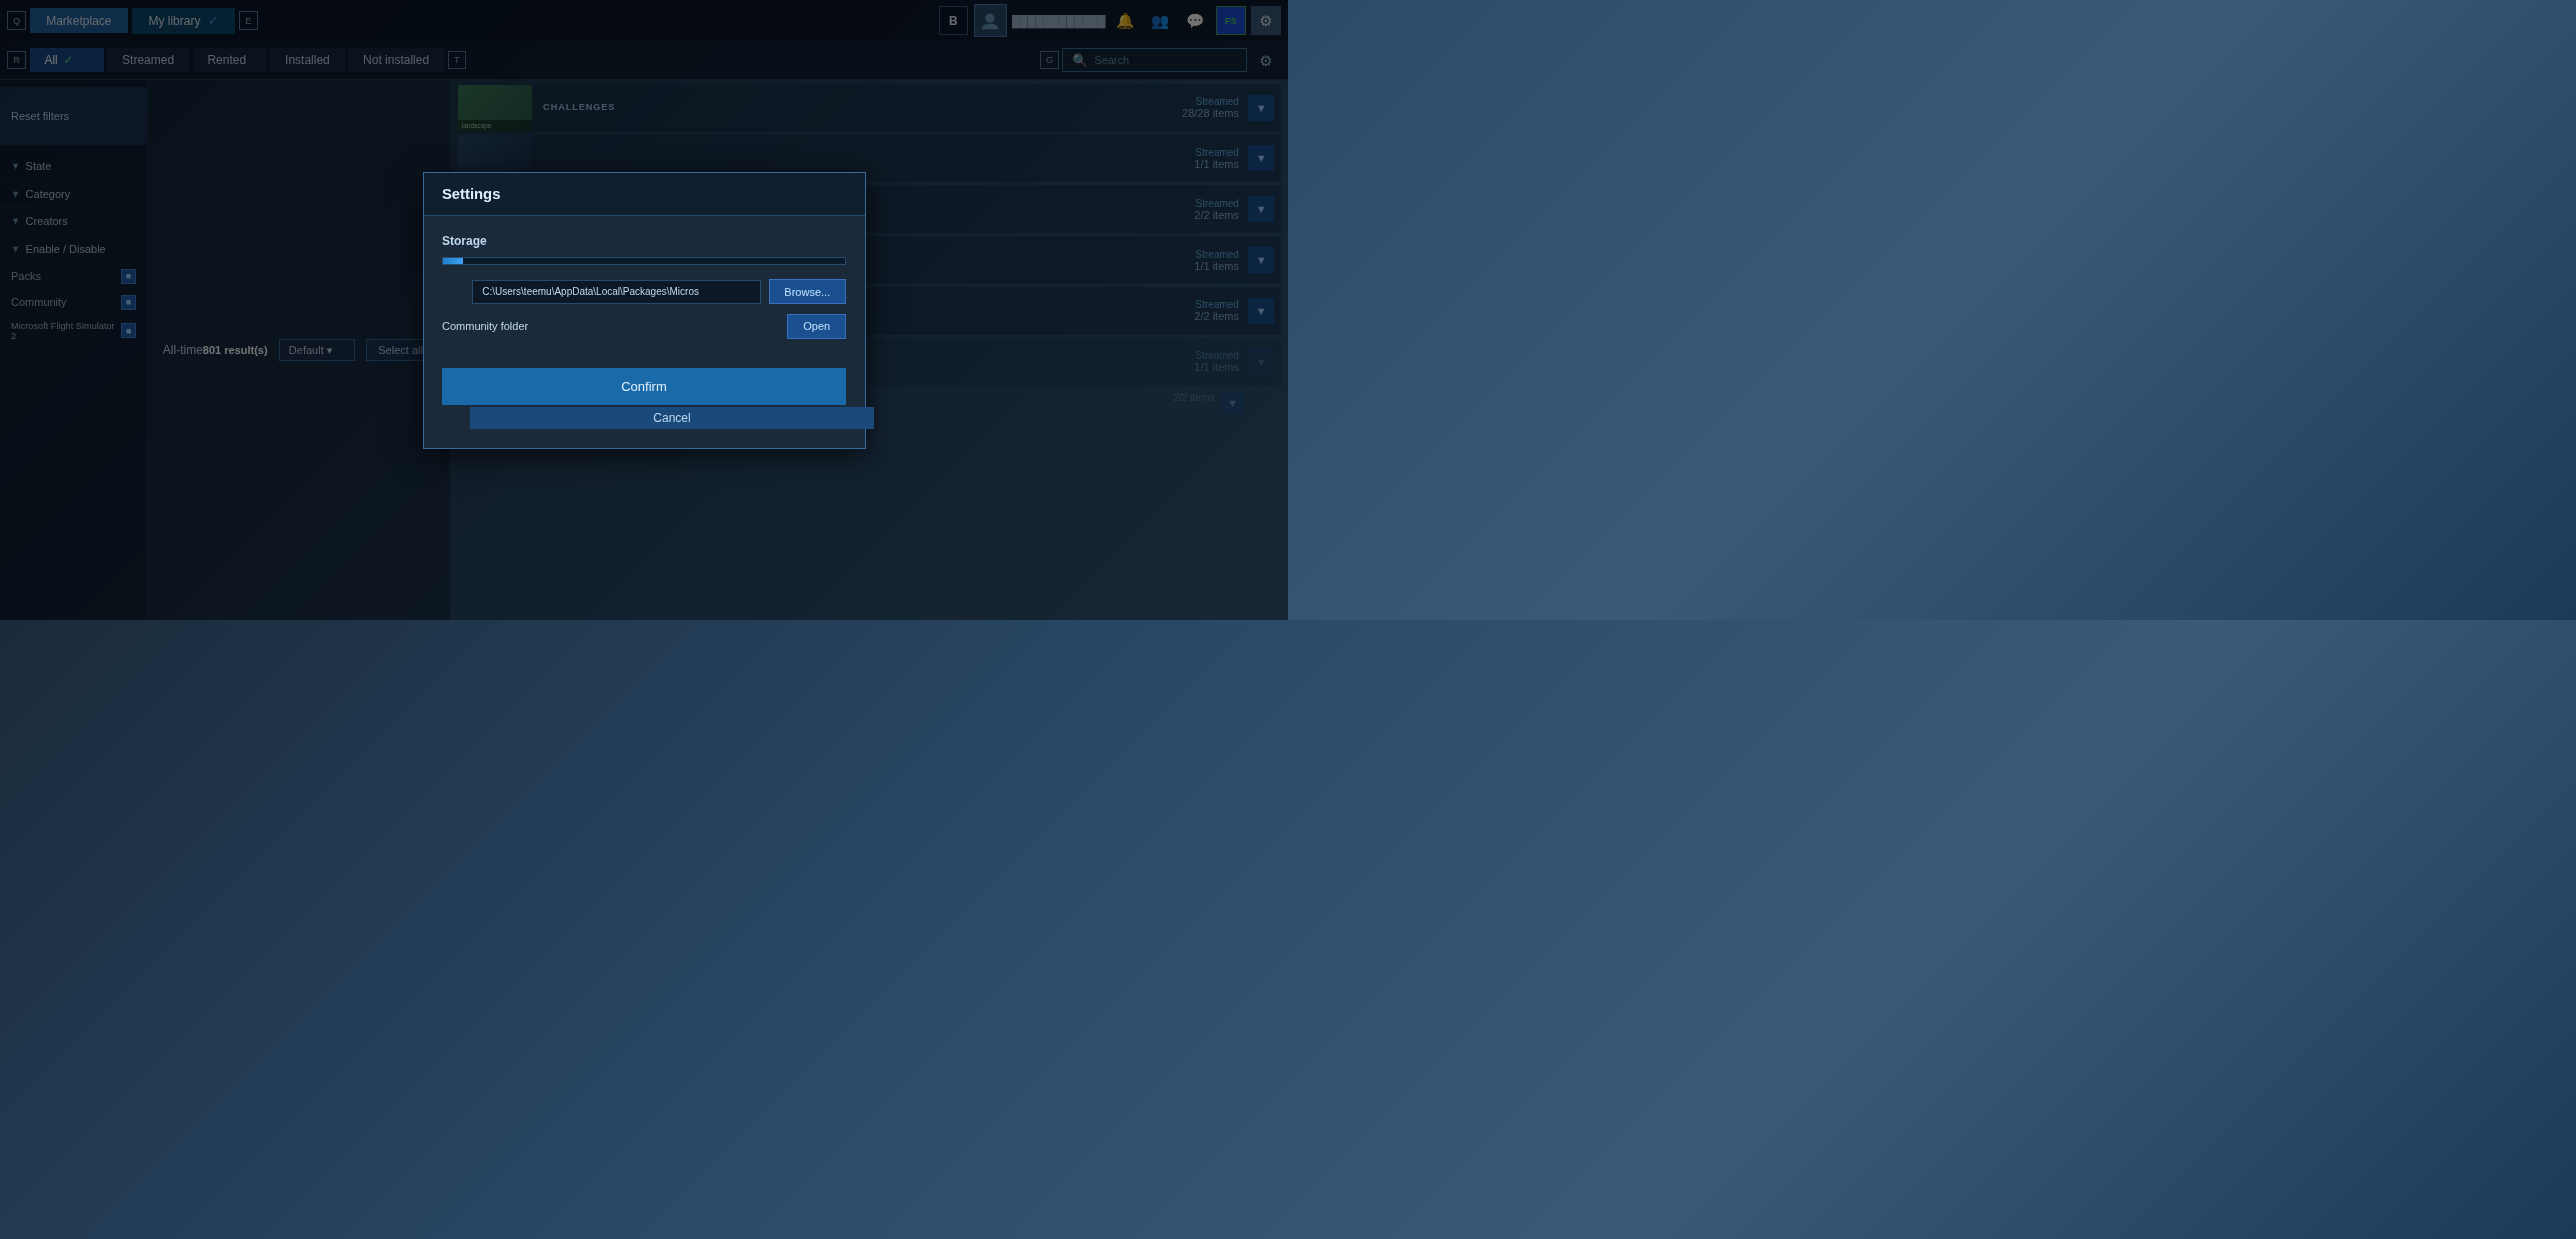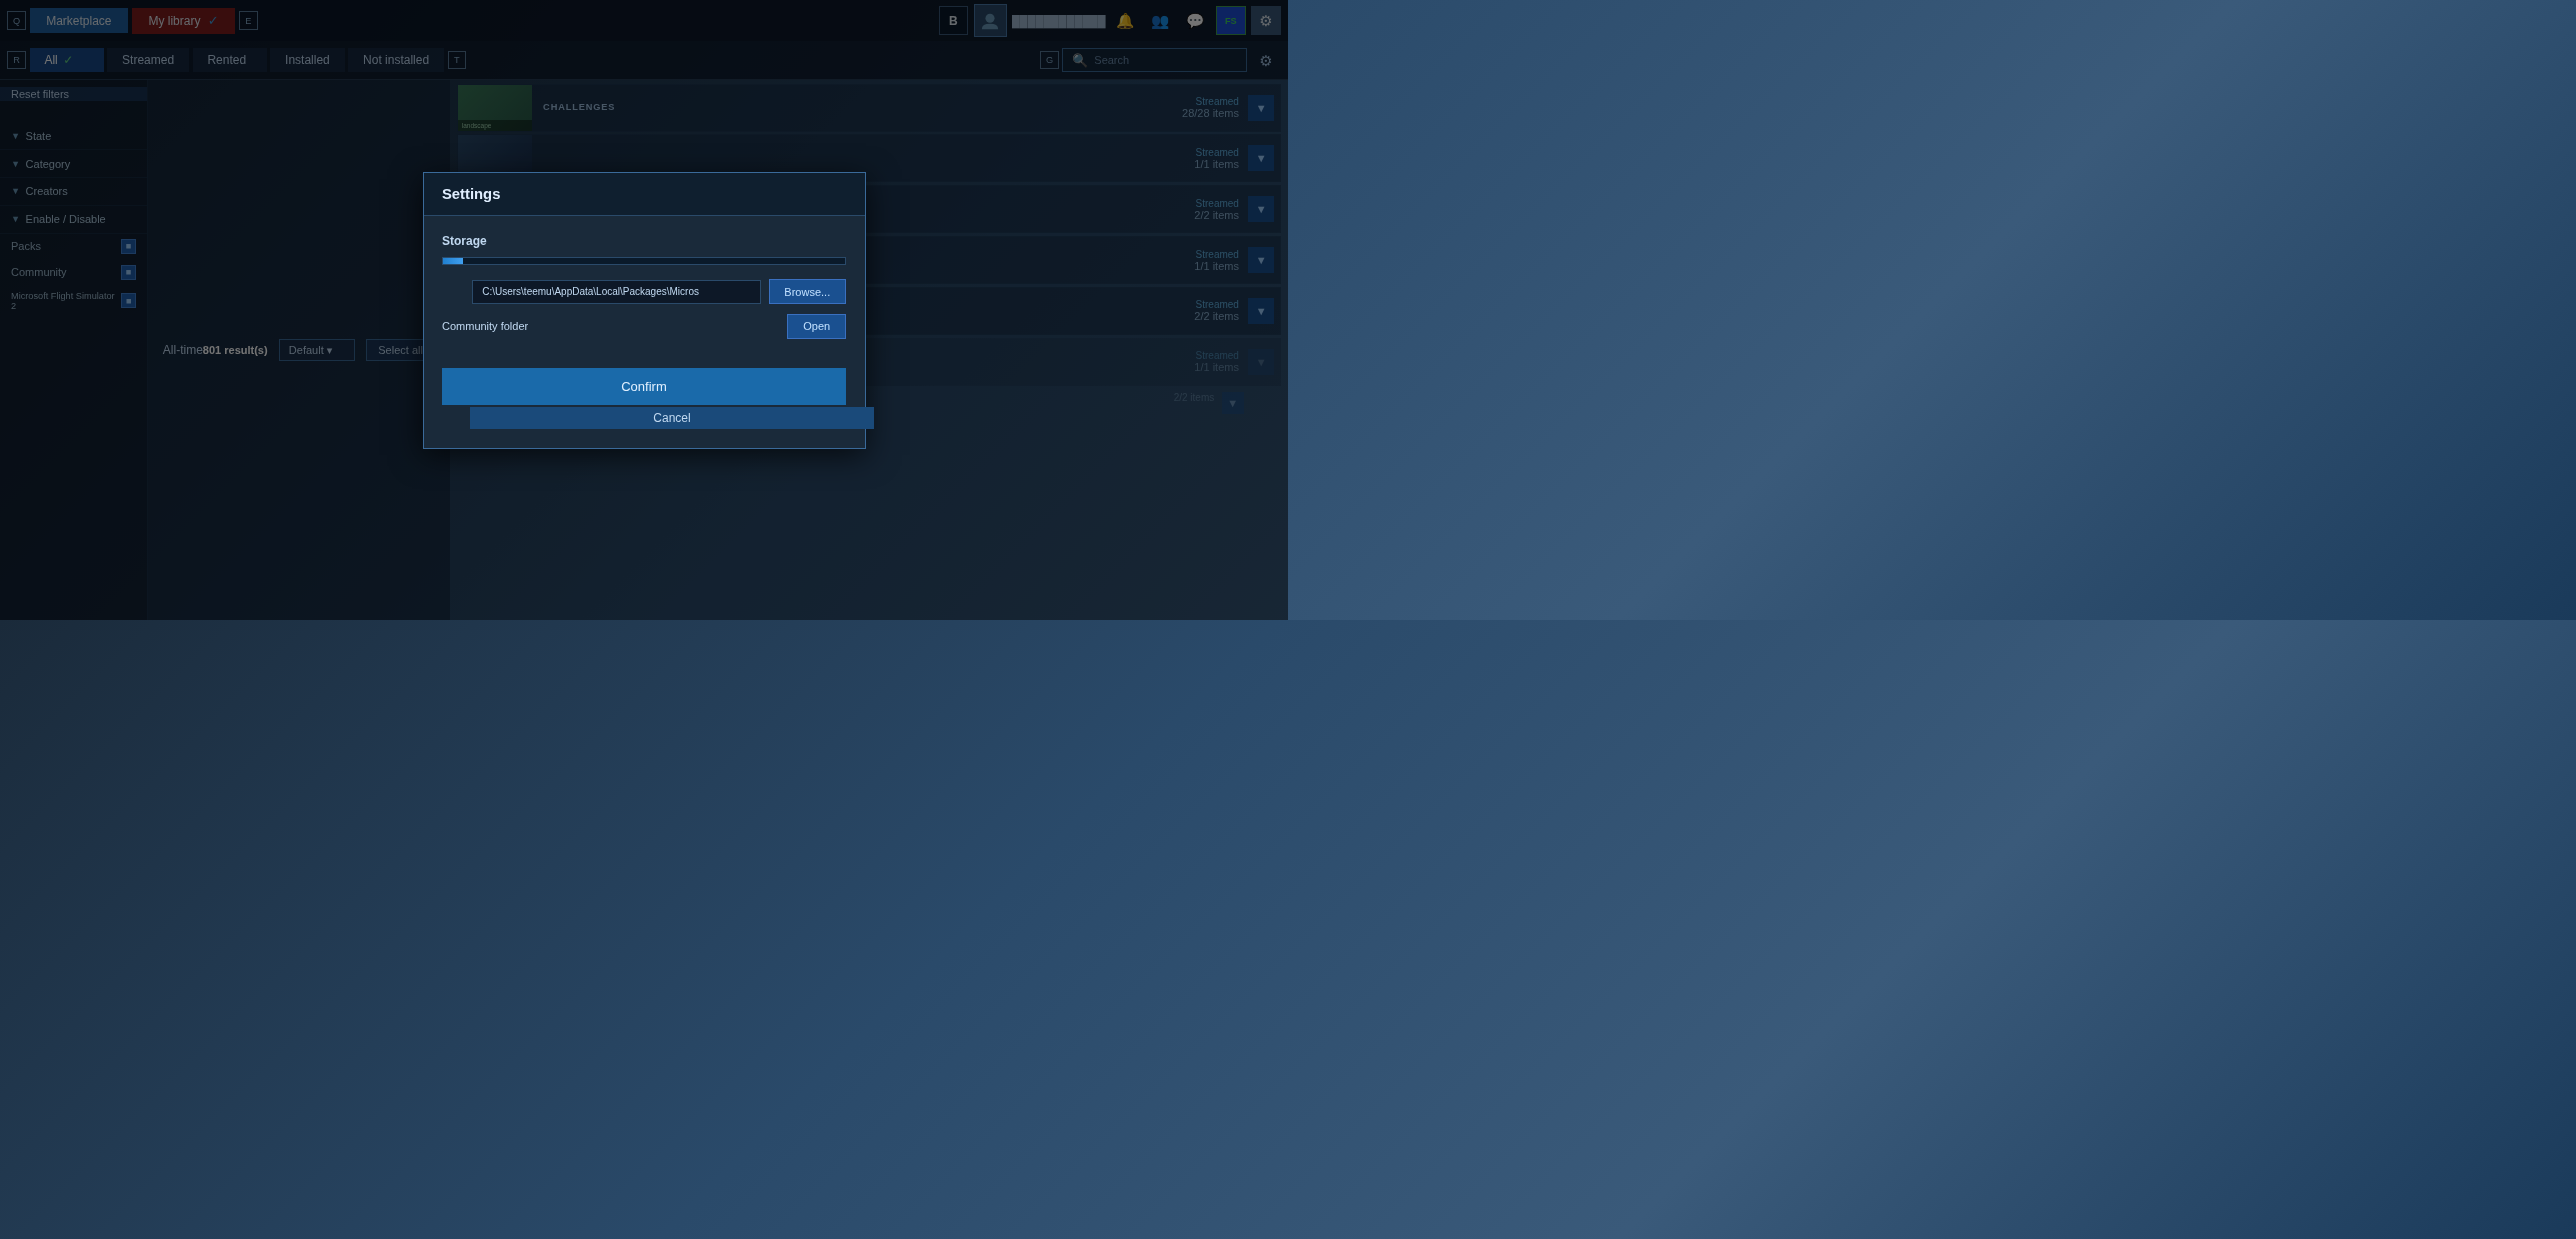--- a/index.html
+++ b/index.html
@@ -28,21 +28,21 @@
     .nav-key {
       width: 18.5px;
       height: 18.5px;
       border: 0.9px solid #5a7a9a;
       display: flex; align-items: center; justify-content: center;
       font-size: 9.2px;
       color: #8ab0d0;
       flex-shrink: 0;
     }
     .nav-tab {
-      background: #7f1d1d;
+      background: #0c4a6e;
       color: #e0e8f0;
       padding: 5.5px 16.6px;
       cursor: pointer;
       font-size: 12px;
       display: flex; align-items: center; gap: 7.4px;
     }
     .nav-tab.active {
       background: #2060a0;
     }
     .nav-tab .check-mark {
@@ -164,24 +164,24 @@
     .sidebar {
       width: 148px;
       background: rgba(10,20,35,0.6);
       border-right: 0.9px solid rgba(40,70,100,0.4);
       flex-shrink: 0;
       padding: 7.4px 0;
     }
     .sidebar-reset {
       background: rgba(30,60,100,0.7);
       color: #c0d8f0;
-      padding: 1px 11px;
-      font-size: 11px;
-      cursor: pointer;
-      margin-bottom: 21px;
+      padding: 23px 11px;
+      font-size: 11px;
+      cursor: pointer;
+      margin-bottom: 7px;
     }
     .sidebar-filter {
       padding: 7.4px 11px;
       display: flex; align-items: center; gap: 5.5px;
       color: #b0cce0;
       font-size: 11px;
       cursor: pointer;
       border-bottom: 0.9px solid rgba(40,70,100,0.3);
     }
     .sidebar-filter .chevron { color: #6a9aba; font-size: 9.2px; }

